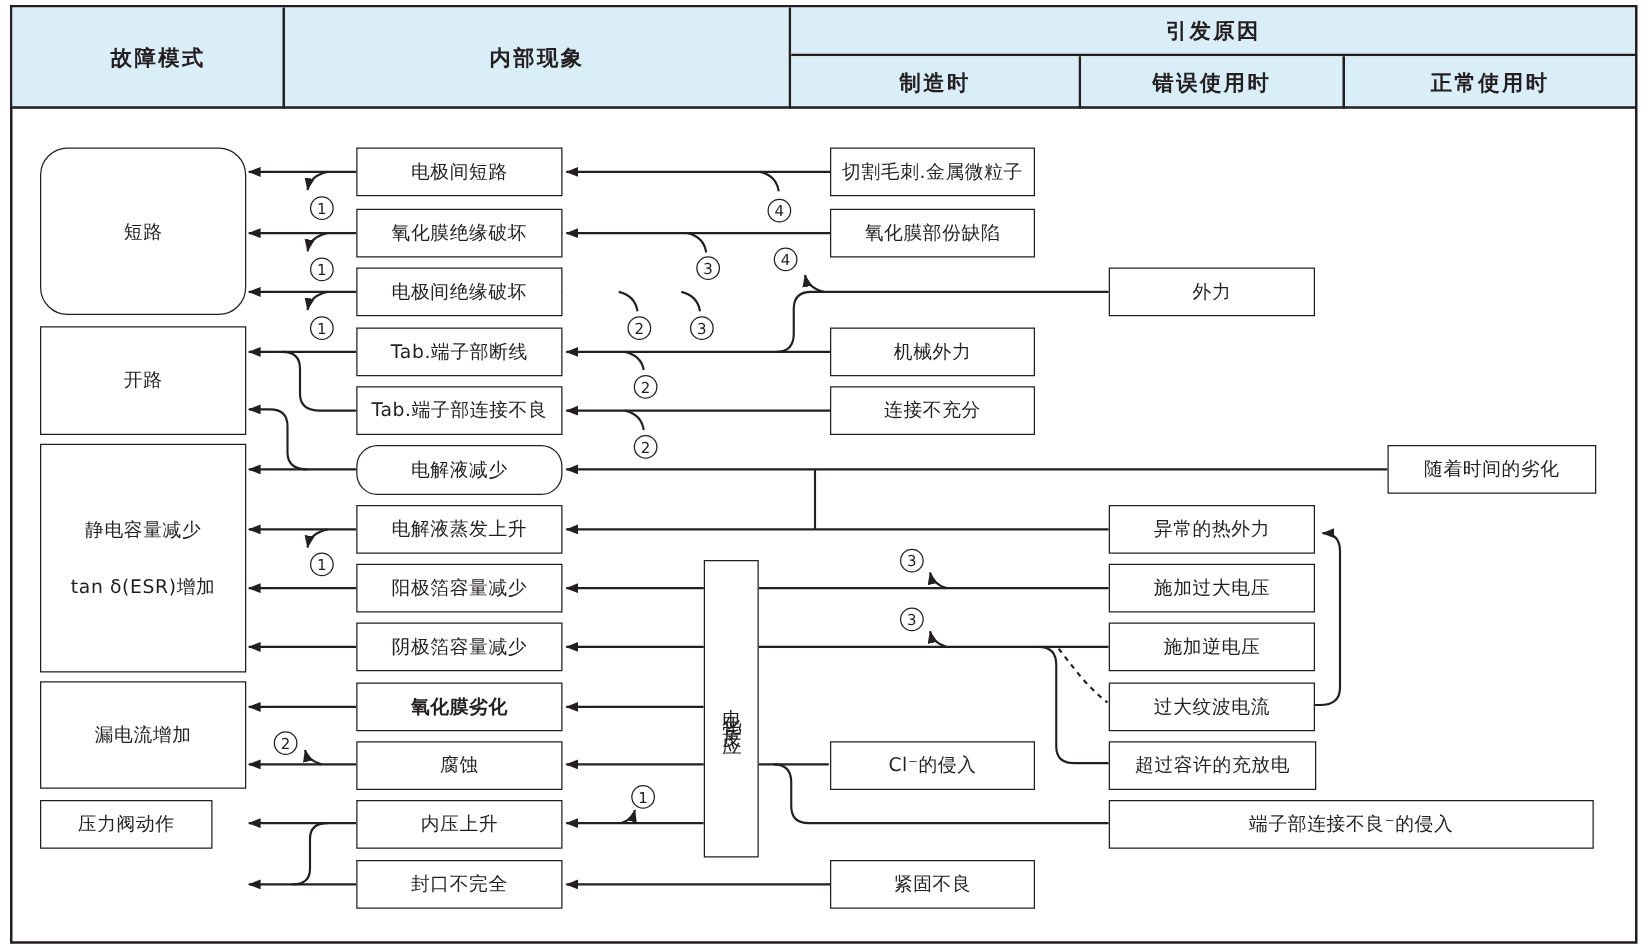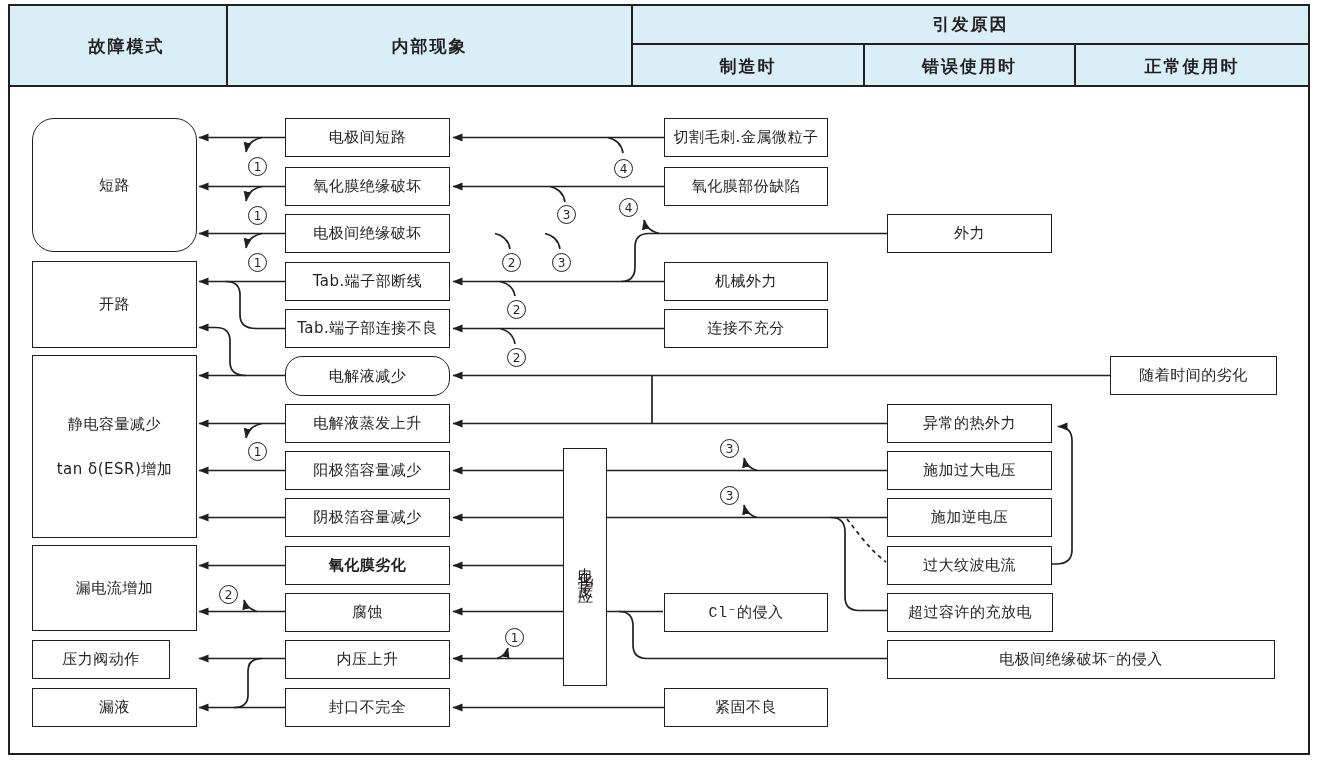--- a/index.html
+++ b/index.html
@@ -105,21 +105,20 @@
   </svg>
 
   <div class="nbox" style="left:32px;top:118px;width:165px;height:134px;border-radius:22px;">短路</div>
   <div class="nbox" style="left:32px;top:261px;width:165px;height:87px;">开路</div>
   <div class="nbox twoline" style="left:32px;top:355px;width:165px;height:183px;">
     <span>静电容量减少</span>
     <span>tan δ(ESR)增加</span>
   </div>
   <div class="nbox" style="left:32px;top:545px;width:165px;height:86px;">漏电流增加</div>
   <div class="nbox" style="left:32px;top:640px;width:138px;height:39px;">压力阀动作</div>
-  <div class="nbox" style="left:32px;top:688px;width:165px;height:39px;">漏液</div>
 
   <div class="nbox" style="left:285px;top:118px;width:165px;height:39px;">电极间短路</div>
   <div class="nbox" style="left:285px;top:167px;width:165px;height:39px;">氧化膜绝缘破坏</div>
   <div class="nbox" style="left:285px;top:214px;width:165px;height:39px;">电极间绝缘破坏</div>
   <div class="nbox" style="left:285px;top:262px;width:165px;height:39px;">Tab.端子部断线</div>
   <div class="nbox" style="left:285px;top:309px;width:165px;height:39px;">Tab.端子部连接不良</div>
   <div class="nbox" style="left:285px;top:356px;width:165px;height:40px;border-radius:17px;">电解液减少</div>
   <div class="nbox" style="left:285px;top:404px;width:165px;height:39px;">电解液蒸发上升</div>
   <div class="nbox" style="left:285px;top:451px;width:165px;height:39px;">阳极箔容量减少</div>
   <div class="nbox" style="left:285px;top:498px;width:165px;height:39px;">阴极箔容量减少</div>
@@ -127,30 +126,30 @@
   <div class="nbox" style="left:285px;top:593px;width:165px;height:39px;">腐蚀</div>
   <div class="nbox" style="left:285px;top:640px;width:165px;height:39px;">内压上升</div>
   <div class="nbox" style="left:285px;top:688px;width:165px;height:39px;">封口不完全</div>
 
   <div class="nbox vertical" style="left:563px;top:448px;width:44px;height:238px;">电化学反应</div>
 
   <div class="nbox" style="left:664px;top:118px;width:164px;height:39px;font-size:15px;">切割毛刺.金属微粒子</div>
   <div class="nbox" style="left:664px;top:167px;width:164px;height:39px;">氧化膜部份缺陷</div>
   <div class="nbox" style="left:664px;top:262px;width:164px;height:39px;">机械外力</div>
   <div class="nbox" style="left:664px;top:309px;width:164px;height:39px;">连接不充分</div>
-  <div class="nbox" style="left:664px;top:593px;width:164px;height:39px;font-family:Liberation Mono, monospace;">Cl⁻的侵入</div>
+  <div class="nbox" style="left:664px;top:593px;width:164px;height:39px;">Cl⁻的侵入</div>
   <div class="nbox" style="left:664px;top:688px;width:164px;height:39px;">紧固不良</div>
 
   <div class="nbox" style="left:887px;top:214px;width:165px;height:39px;">外力</div>
   <div class="nbox" style="left:887px;top:404px;width:165px;height:39px;">异常的热外力</div>
   <div class="nbox" style="left:887px;top:451px;width:165px;height:39px;">施加过大电压</div>
   <div class="nbox" style="left:887px;top:498px;width:165px;height:39px;">施加逆电压</div>
   <div class="nbox" style="left:887px;top:546px;width:165px;height:39px;">过大纹波电流</div>
   <div class="nbox" style="left:887px;top:593px;width:166px;height:39px;">超过容许的充放电</div>
-  <div class="nbox" style="left:887px;top:640px;width:388px;height:39px;">电极间绝缘破坏⁻的侵入</div>
+  <div class="nbox" style="left:887px;top:640px;width:388px;height:39px;">端子部连接不良⁻的侵入</div>
 
   <div class="nbox" style="left:1110px;top:356px;width:167px;height:39px;">随着时间的劣化</div>
 
   <div class="cnum" style="left:248px;top:157px;">1</div>
   <div class="cnum" style="left:248px;top:206px;">1</div>
   <div class="cnum" style="left:248px;top:253px;">1</div>
   <div class="cnum" style="left:248px;top:442px;">1</div>
   <div class="cnum" style="left:505px;top:628px;">1</div>
 
   <div class="cnum" style="left:502px;top:253px;">2</div>

